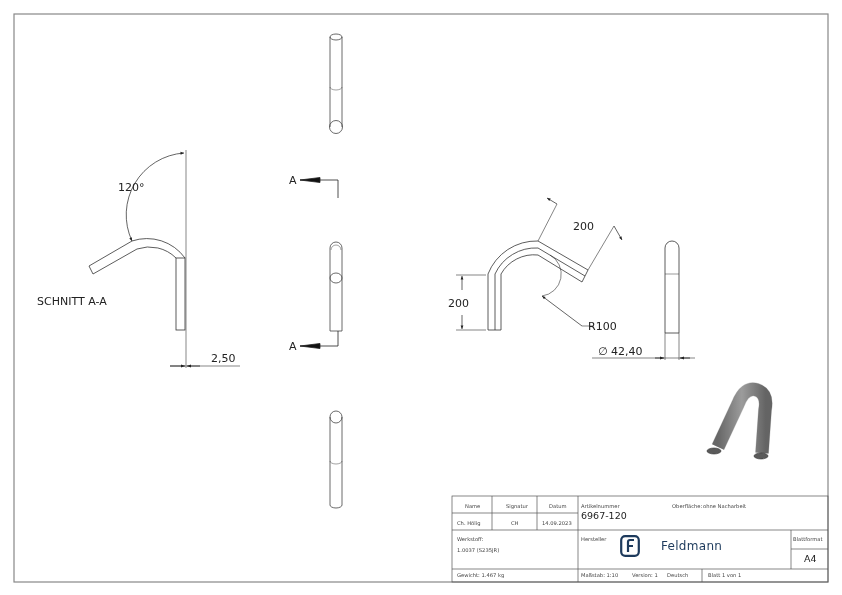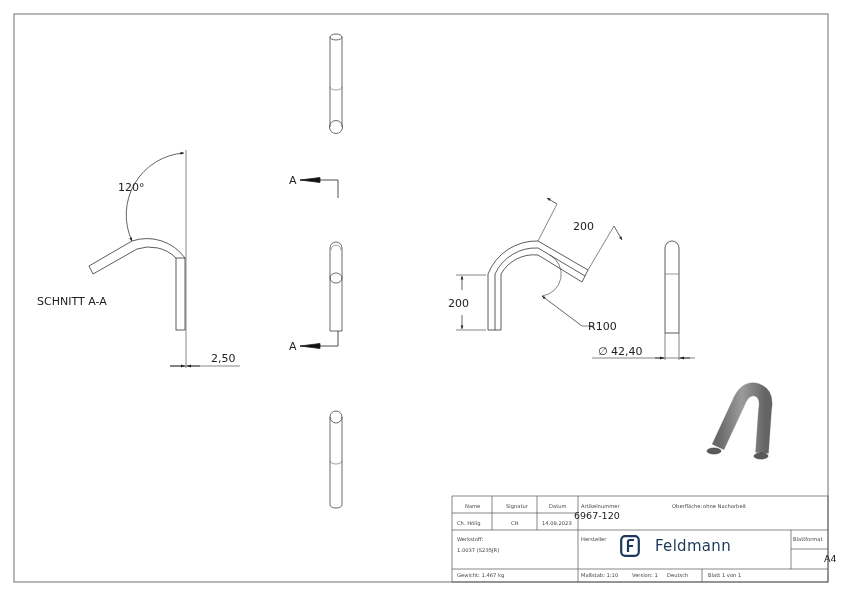--- a/index.html
+++ b/index.html
@@ -2,21 +2,21 @@
 <html><head>
 <meta charset="utf-8">
 <style>
   html, body { margin:0; padding:0; background:#ffffff; }
   body { width:842px; height:595px; position:relative; overflow:hidden; font-family:"DejaVu Sans", sans-serif; color:#333; }
   .sheet { position:absolute; left:0; top:0; width:814px; height:595px; }
   svg.drawing { position:absolute; left:0; top:0; }
   .tb { position:absolute; left:452px; top:496px; width:376px; height:86px; font-size:5.2px; color:#444; }
   .lbl { position:absolute; white-space:nowrap; }
   .big { font-size:9.5px; color:#222; }
-  .logo { position:absolute; display:flex; align-items:center; gap:15px; color:#1d3a5c; font-size:15px; font-family:"DejaVu Sans", sans-serif; letter-spacing:0.3px; }
+  .logo { position:absolute; display:flex; align-items:center; gap:21px; color:#1d3a5c; font-size:12px; font-family:"DejaVu Sans", sans-serif; letter-spacing:0.3px; }
   .dim { font-family:"DejaVu Sans", sans-serif; font-size:11px; fill:#222; }
 </style>
 </head>
 <body>
 
 <div class="sheet">
 
 <svg class="drawing" width="842" height="595" viewBox="0 0 842 595">
   <defs>
     <marker id="arr" viewBox="0 0 10 10" refX="10" refY="5" markerWidth="7" markerHeight="5" orient="auto-start-reverse">
@@ -162,38 +162,38 @@
 
 <div class="tb">
   <span class="lbl" style="left:13px;top:7px;">Name</span>
   <span class="lbl" style="left:54px;top:7px;">Signatur</span>
   <span class="lbl" style="left:97px;top:7px;">Datum</span>
   <span class="lbl" style="left:5px;top:24px;">Ch. Hölig</span>
   <span class="lbl" style="left:59px;top:24px;">CH</span>
   <span class="lbl" style="left:90px;top:24px;">14.09.2023</span>
 
   <span class="lbl" style="left:129px;top:7px;">Artikelnummer</span>
-  <span class="lbl big" style="left:122px;top:14px;">6967-120</span>
+  <span class="lbl big" style="left:129px;top:14px;">6967-120</span>
   <span class="lbl" style="left:220px;top:7px;">Oberfläche:</span>
   <span class="lbl" style="left:251px;top:7px;">ohne Nacharbeit</span>
 
   <span class="lbl" style="left:5px;top:40px;">Werkstoff:</span>
   <span class="lbl" style="left:5px;top:51px;">1.0037 (S235JR)</span>
 
   <span class="lbl" style="left:129px;top:40px;">Hersteller</span>
   <div class="logo" style="left:168px;top:39px;">
     <svg width="20" height="22" viewBox="0 0 20 22">
       <rect x="1.2" y="1.2" width="17.6" height="19.6" rx="4" fill="none" stroke="#1d3a5c" stroke-width="2.2"></rect>
       <path d="M8,17 L8,7 Q8,5 10,5 L14,5 M8,11 L13,11" fill="none" stroke="#1d3a5c" stroke-width="2.2"></path>
     </svg>
     <span>Feldmann</span>
   </div>
 
   <span class="lbl" style="left:341px;top:40px;">Blattformat</span>
-  <span class="lbl big" style="left:372px;top:57px;">A4</span>
+  <span class="lbl big" style="left:352px;top:57px;">A4</span>
 
   <span class="lbl" style="left:5px;top:76px;">Gewicht: 1.467 kg</span>
   <span class="lbl" style="left:129px;top:76px;">Maßstab: 1:10</span>
   <span class="lbl" style="left:180px;top:76px;">Version: 1</span>
   <span class="lbl" style="left:215px;top:76px;">Deutsch</span>
   <span class="lbl" style="left:256px;top:76px;">Blatt 1 von 1</span>
 </div>
 
 </div>
 

